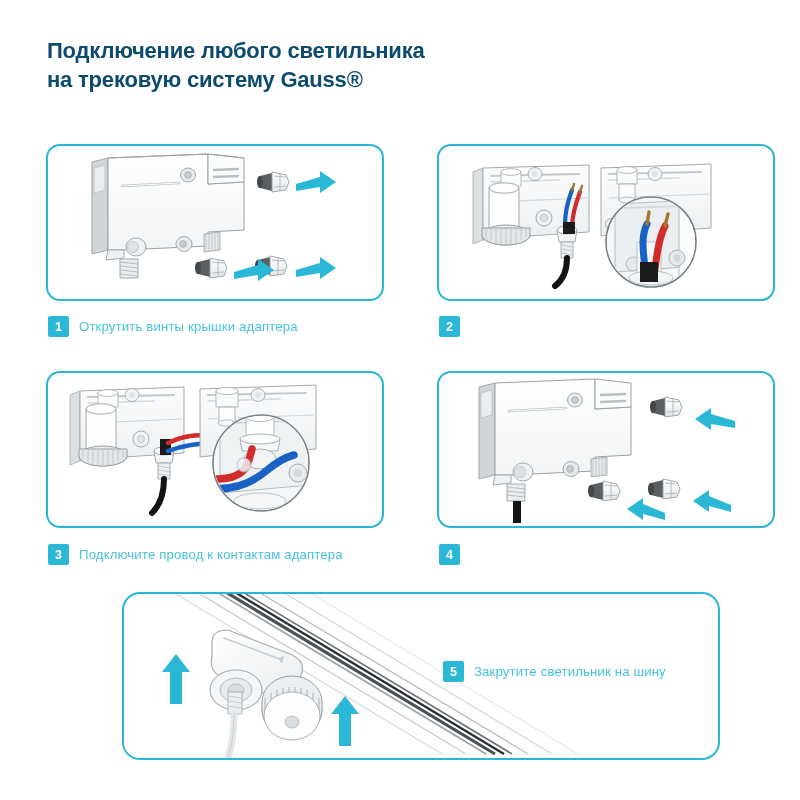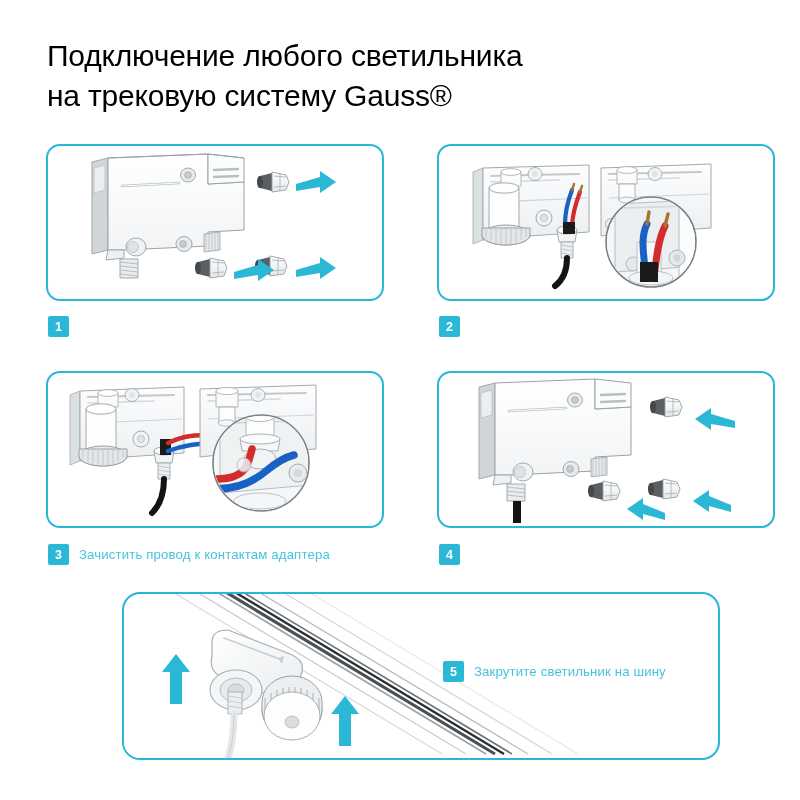--- a/index.html
+++ b/index.html
@@ -9,24 +9,24 @@
     font-family: "Liberation Sans", sans-serif;
     overflow: hidden;
   }
   .page { position: relative; width: 800px; height: 800px; }
 
   
   .title {
     position: absolute;
     left: 47px; top: 36px;
     width: 700px;
-    font-size: 30px;
-    font-weight: normal;
+    font-size: 22px;
+    font-weight: bold;
     line-height: 1.32;
-    color: #000000;
+    color: #0c4a6e;
     letter-spacing: -0.2px;
     white-space: pre-line;
   }
 
   
   .card {
     position: absolute;
     border: 2px solid #29b6d8;
     border-radius: 14px;
     background: #ffffff;
@@ -509,29 +509,30 @@
         <path d="M46 110 L46 78 L38 78 L52 60 L66 78 L58 78 L58 110 Z"></path>
       </g>
       <g fill="#2bb8d6">
         <path d="M215 152 L215 120 L207 120 L221 102 L235 120 L227 120 L227 152 Z"></path>
       </g>
     </svg>
   </div>
 
   <div class="caption" id="cap-1">
     <div class="badge">1</div>
+    <div class="cap-text">Открутить винты крышки адаптера</div>
   </div>
 
   <div class="caption" id="cap-2">
     <div class="badge">2</div>
   </div>
 
   <div class="caption" id="cap-3">
     <div class="badge">3</div>
-    <div class="cap-text">Зачистить провод к контактам адаптера</div>
+    <div class="cap-text">Подключите провод к контактам адаптера</div>
   </div>
 
   <div class="caption" id="cap-4">
     <div class="badge">4</div>
   </div>
 
   <div class="caption" id="cap-5">
     <div class="badge">5</div>
     <div class="cap-text">Закрутите светильник на шину</div>
   </div>

